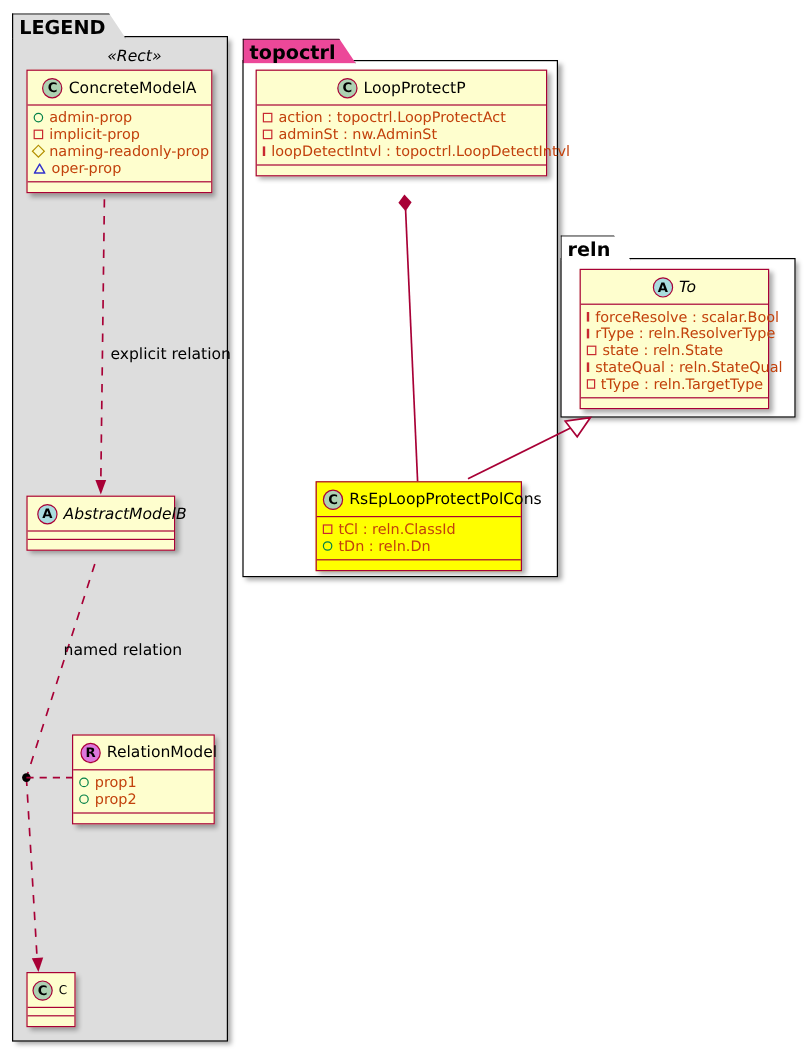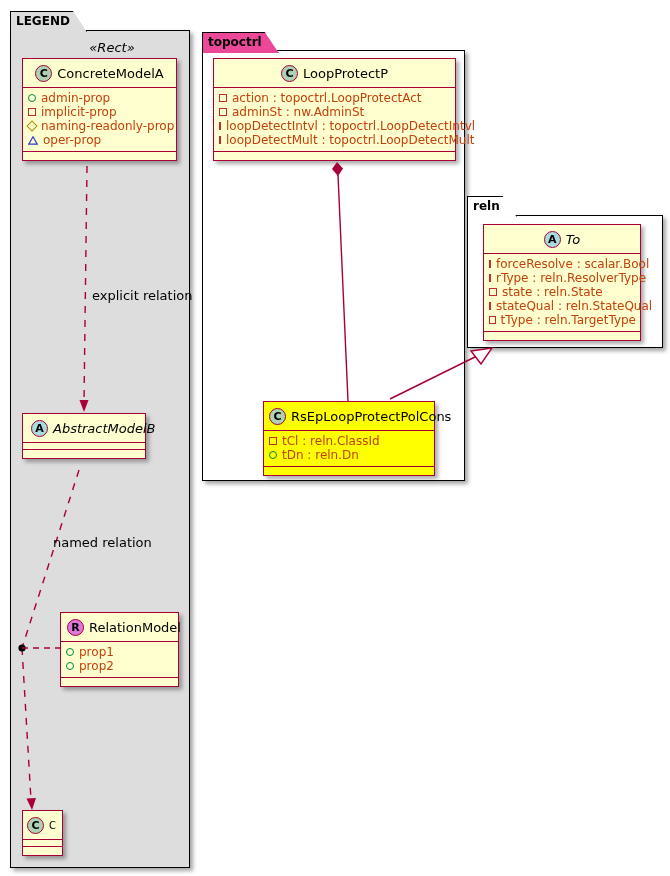--- a/index.html
+++ b/index.html
@@ -33,21 +33,21 @@
     box-sizing: border-box;
     border: 1.5px solid #000000;
     box-shadow: 3px 3px 4px rgba(0,0,0,0.35);
   }
   .pkg-tab {
     position: absolute;
     box-sizing: border-box;
     border: 1.5px solid #000000;
     border-bottom: none;
     background: #DDDDDD;
-    font-size: 12px;
+    font-size: 16px;
     font-weight: bold;
     color: #000000;
     line-height: 1;
     padding: 3px 16px 3px 5px;
     white-space: nowrap;
     clip-path: polygon(0 0, calc(100% - 14px) 0, 100% 100%, 0 100%);
   }
 
   
   .cls {
@@ -251,24 +251,20 @@
         <span>action : topoctrl.LoopProtectAct</span>
       </div>
       <div class="attr">
         <span class="glyph g-square red"></span>
         <span>adminSt : nw.AdminSt</span>
       </div>
       <div class="attr">
         <span class="glyph g-square red"></span>
         <span>loopDetectIntvl : topoctrl.LoopDetectIntvl</span>
       </div>
-      <div class="attr">
-        <span class="glyph g-square red"></span>
-        <span>loopDetectMult : topoctrl.LoopDetectMult</span>
-      </div>
     </div>
     <div class="cls-foot"></div>
   </div>
 
   <div class="cls hl" style="left:263px; top:401px; width:172px;">
     <div class="cls-head" style="text-align:left; padding:4px 3px 5px 5px;">
       <span class="cicon cls-c">
         <span>C</span>
       </span><span class="cls-title">RsEpLoopProtectPolCons</span>
     </div>

